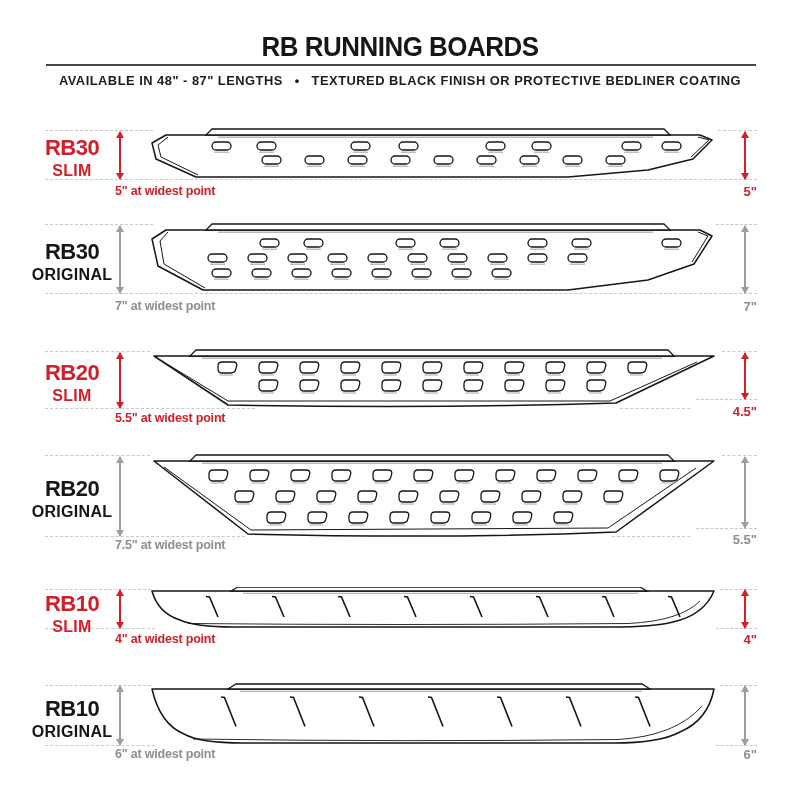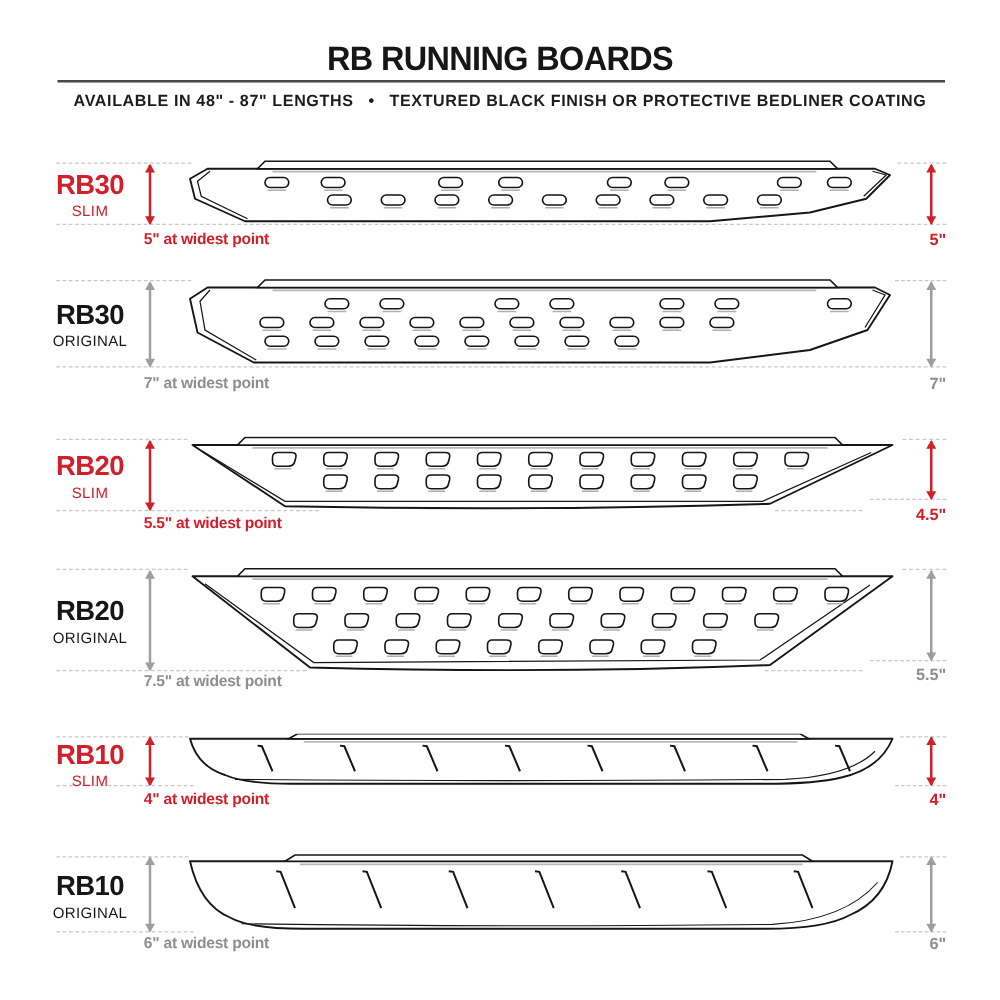--- a/index.html
+++ b/index.html
@@ -17,21 +17,21 @@
   
   .arr{position:absolute;width:1.6px;background:currentColor;}
   .arr::before,.arr::after{content:"";position:absolute;left:50%;transform:translateX(-50%);
        width:0;height:0;border-left:4px solid transparent;border-right:4px solid transparent;}
   .arr::before{top:-1px;border-bottom:7px solid currentColor;}
   .arr::after{bottom:-1px;border-top:7px solid currentColor;}
   .a-red{color:var(--red);} .a-gray{color:var(--arrow-gray);}
   
   .label{position:absolute;left:10px;width:124px;text-align:center;line-height:1;}
   .model{font-size:22px;font-weight:bold;letter-spacing:-0.5px;}
-  .variant{font-size:12px;font-weight:normal;letter-spacing:.3px;}
+  .variant{font-size:16px;font-weight:bold;letter-spacing:.3px;}
   .c-red{color:var(--red);} .c-black{color:var(--black);}
   .note{position:absolute;left:115px;font-size:12.5px;font-weight:bold;letter-spacing:-0.2px;line-height:15px;}
   .rdim{position:absolute;right:43px;text-align:right;font-size:13px;font-weight:bold;line-height:15px;}
   .n-red{color:var(--red);} .n-gray{color:var(--gray-text);}
   .board{position:absolute;left:148px;}
 </style>
 </head>
 <body>
 
 <div class="canvas">

